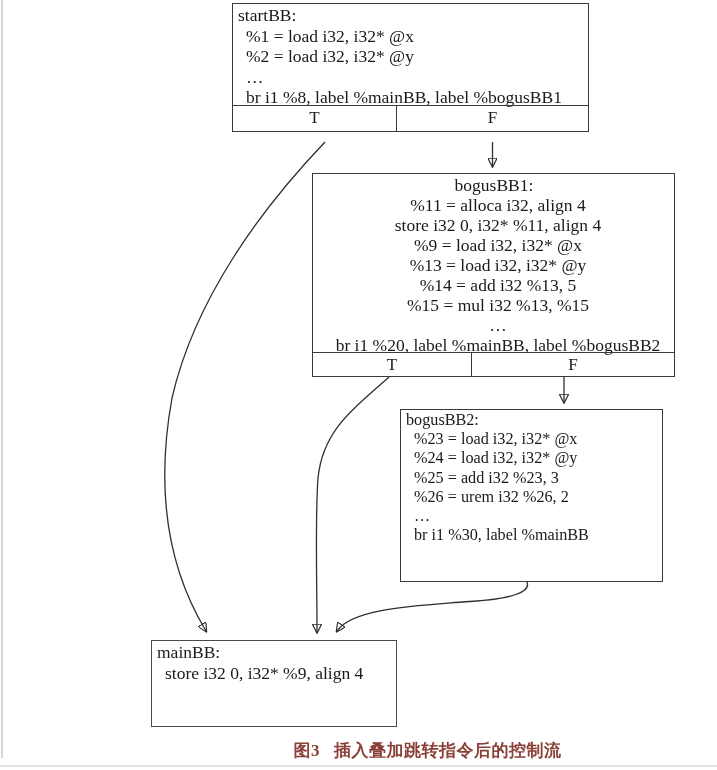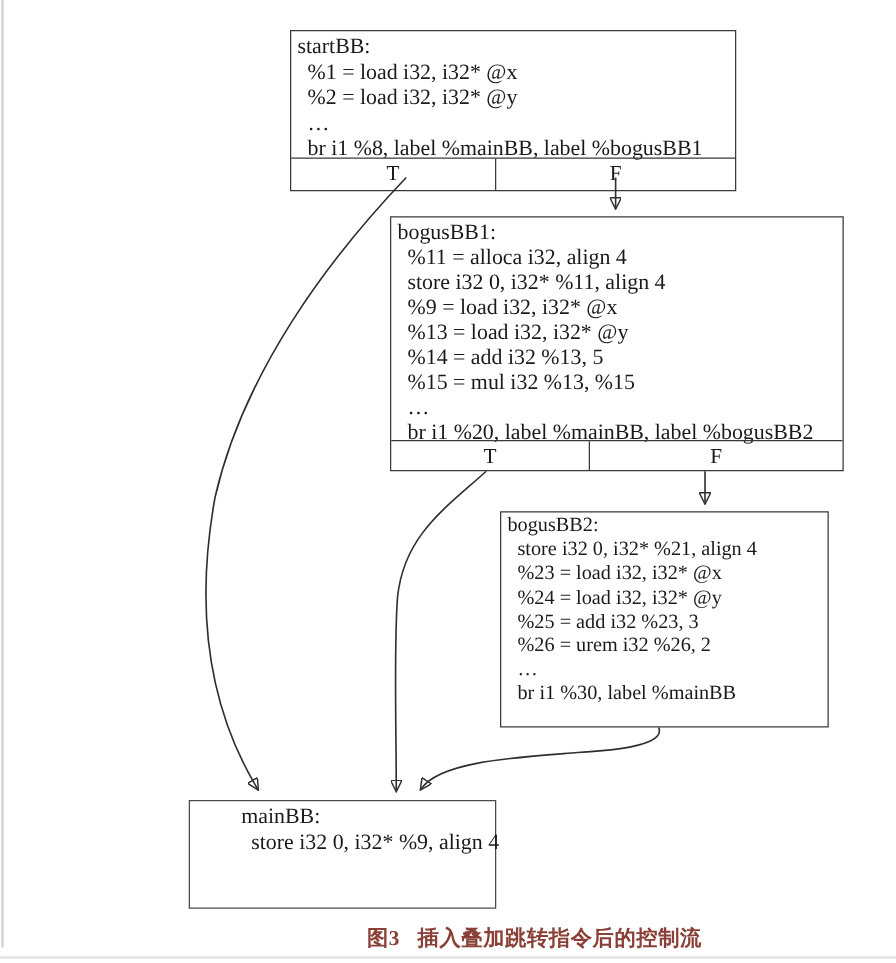--- a/index.html
+++ b/index.html
@@ -9,24 +9,24 @@
   }
   .page-edge{position:absolute;background:#d4d4d4;}
   #page-left-rule{left:1px;top:0;width:2px;height:758px;}
   #page-bottom-rule{left:0;top:765px;width:717px;height:2px;background:#e3e3e3;}
 
   .bb{position:absolute;border:1.6px solid #3a3a3a;background:#ffffff;box-sizing:border-box;z-index:1;}
   .bb-body{padding:1px 4px 0 5px;}
   .bb-title{white-space:nowrap;}
   .bb-line{white-space:nowrap;padding-left:8px;}
 
-  #bb-startBB{left:232px;top:24px;width:357px;height:129px;font-size:17.5px;line-height:20.5px;}
-  #bb-bogusBB1{left:312px;top:173px;width:363px;height:204px;font-size:17.5px;line-height:20px;}
+  #bb-startBB{left:232px;top:3px;width:357px;height:129px;font-size:17.5px;line-height:20.5px;}
+  #bb-bogusBB1{left:312px;top:173px;width:363px;height:204px;font-size:17.5px;line-height:20px;text-align:center;}
   #bb-bogusBB2{left:400px;top:409px;width:263px;height:173px;font-size:16.2px;line-height:19.2px;border-width:1.4px;}
-  #bb-mainBB{left:151px;top:640px;width:246px;height:87px;font-size:17.5px;line-height:20.5px;border-color:#4a4a4a;border-width:1.8px;padding-left:36px;}
+  #bb-mainBB{left:151px;top:640px;width:246px;height:87px;font-size:17.5px;line-height:20.5px;border-color:#4a4a4a;border-width:1.8px;}
 
   .tf-row{position:absolute;left:0;right:0;bottom:0;display:flex;border-top:1.6px solid #3a3a3a;box-sizing:border-box;}
   #bb-startBB .tf-row{height:26px;}
   #bb-bogusBB1 .tf-row{height:24px;}
   .tf-cell{display:flex;align-items:center;justify-content:center;font-size:17px;}
   .tf-cell.f{border-left:1.6px solid #3a3a3a;flex:1;}
   #bb-startBB .tf-cell.t{width:163px;}
   #bb-bogusBB1 .tf-cell.t{width:158px;}
 
   #edges{position:absolute;left:0;top:0;width:717px;height:770px;z-index:2;pointer-events:none;}
@@ -87,21 +87,20 @@
     </div>
     <div class="tf-row">
       <div class="tf-cell t">T</div>
       <div class="tf-cell f">F</div>
     </div>
   </div>
 
   <div class="bb" id="bb-bogusBB2">
     <div class="bb-body">
       <div class="bb-title">bogusBB2:</div>
-      <div class="bb-line">store i32 0, i32* %21, align 4</div>
       <div class="bb-line">%23 = load i32, i32* @x</div>
       <div class="bb-line">%24 = load i32, i32* @y</div>
       <div class="bb-line">%25 = add i32 %23, 3</div>
       <div class="bb-line">%26 = urem i32 %26, 2</div>
       <div class="bb-line">…</div>
       <div class="bb-line">br i1 %30, label %mainBB</div>
     </div>
   </div>
 
   <div class="bb" id="bb-mainBB">

